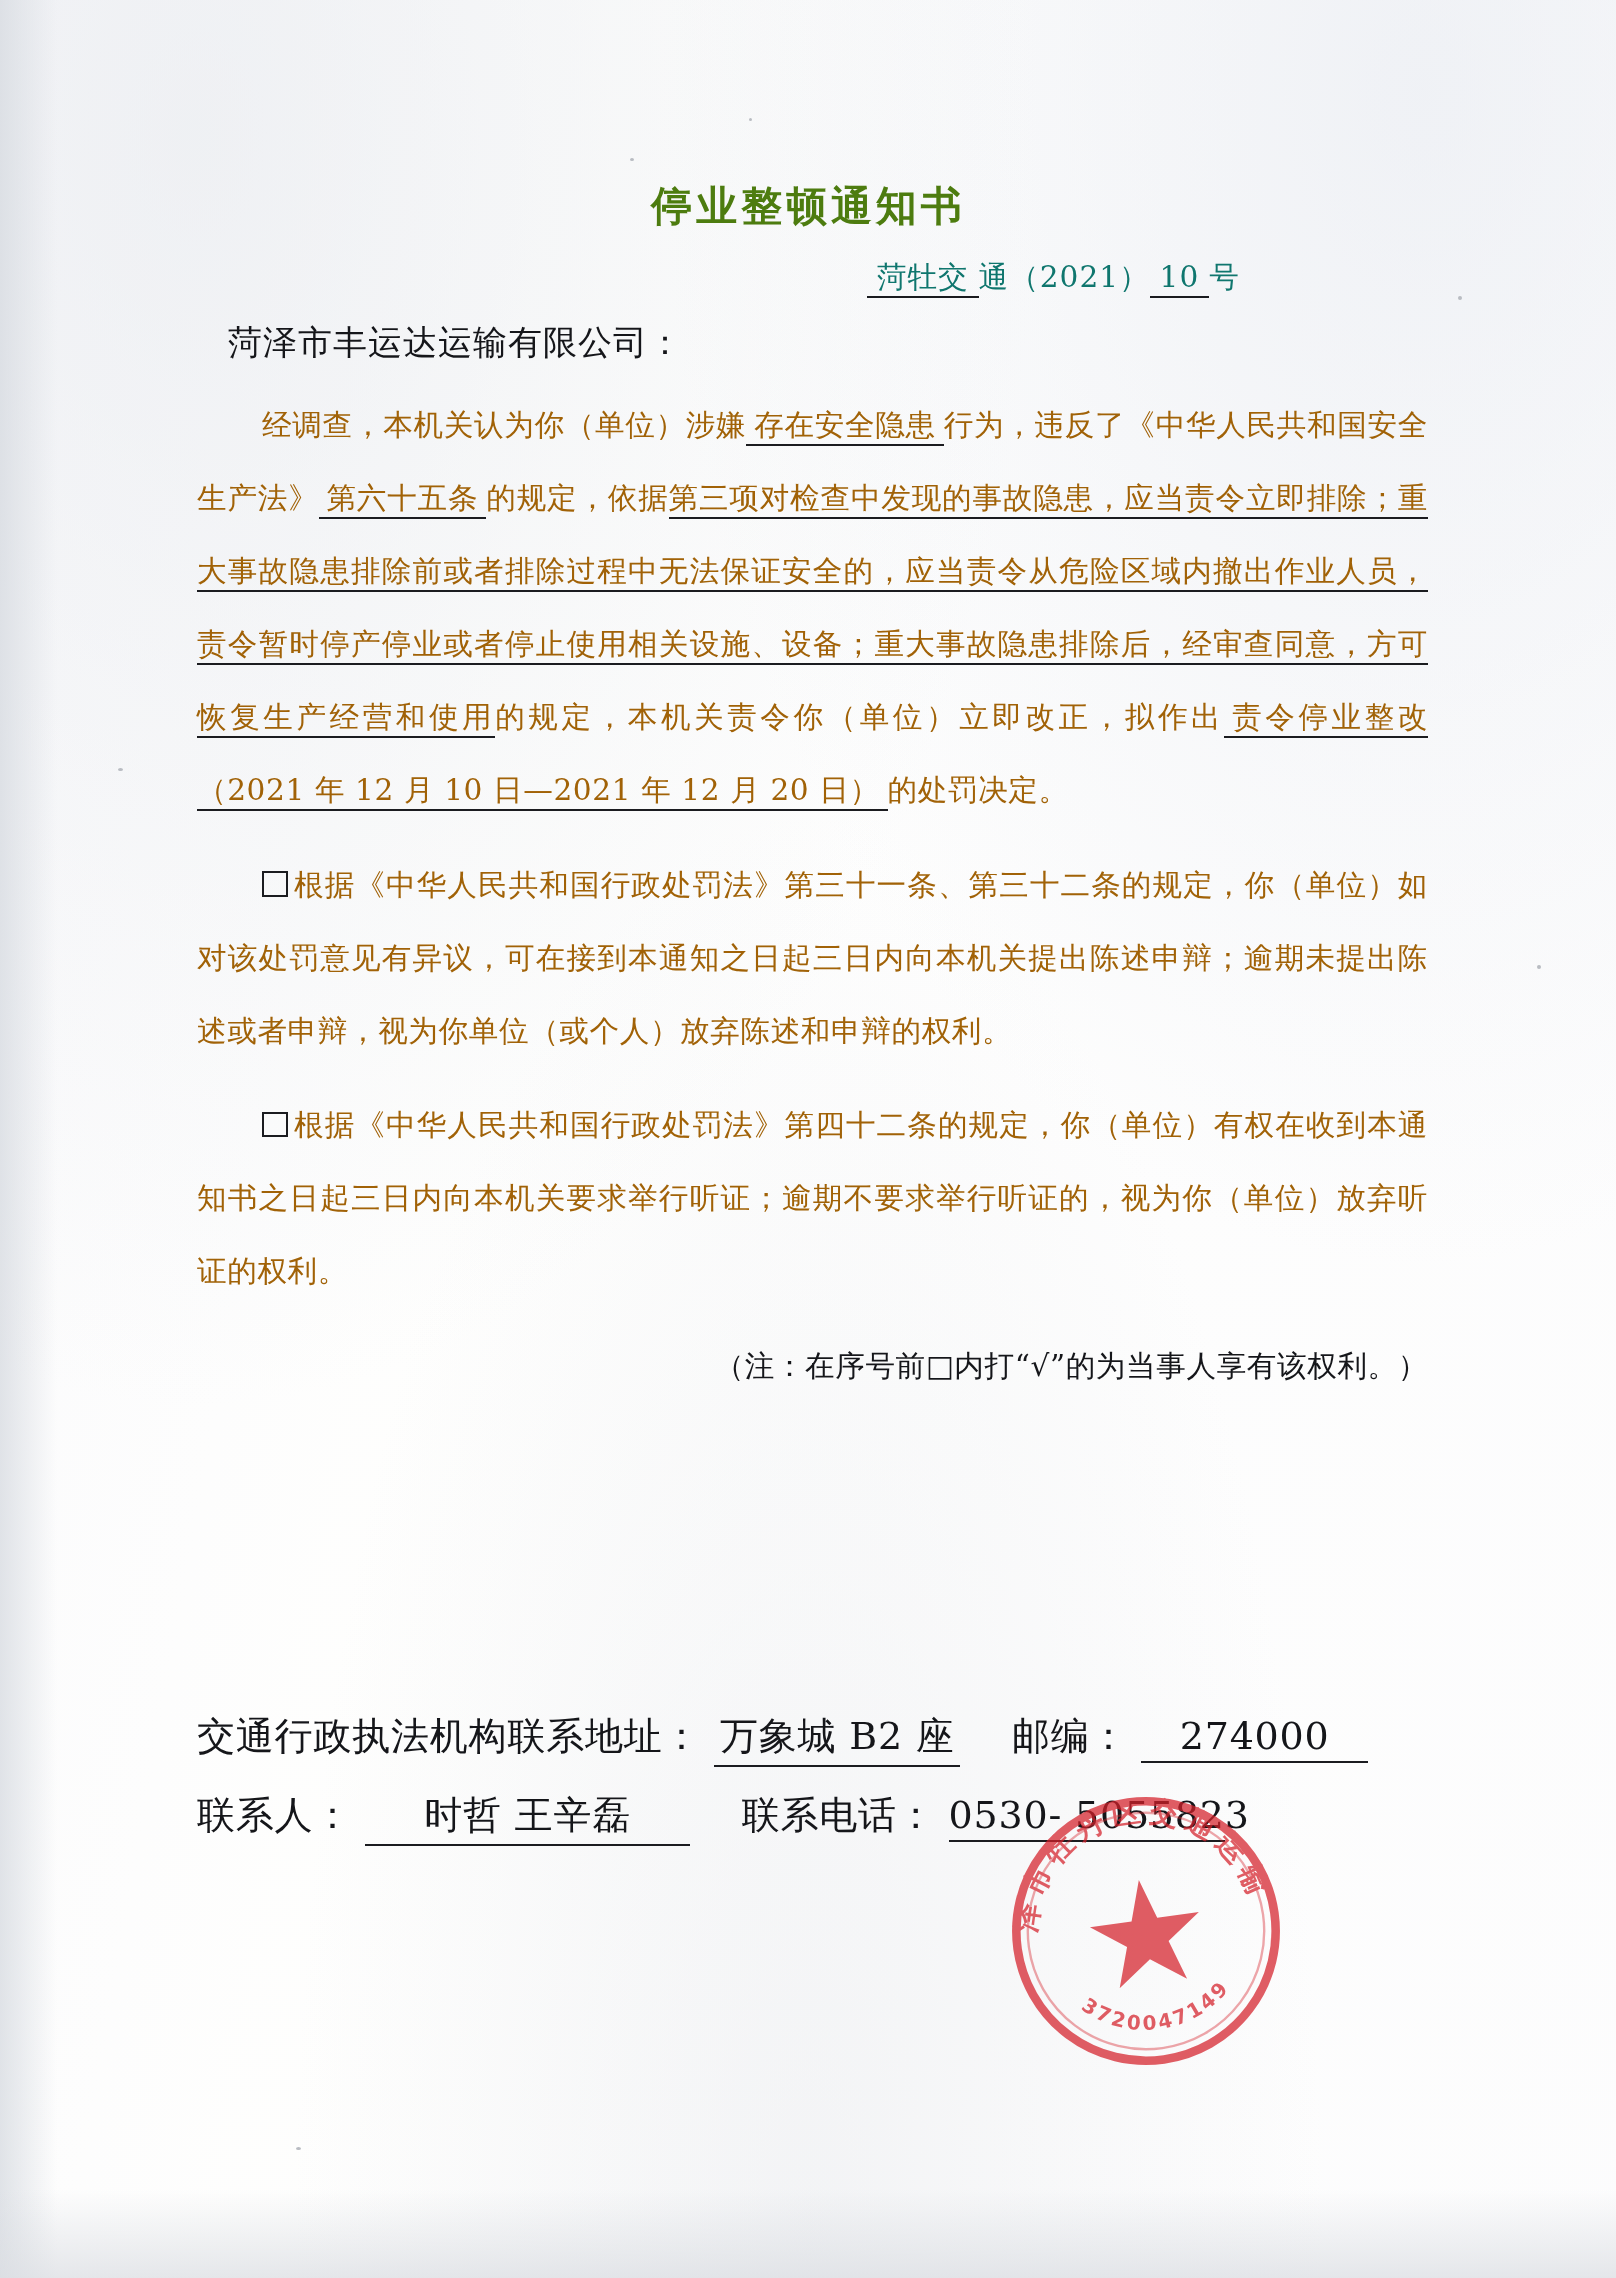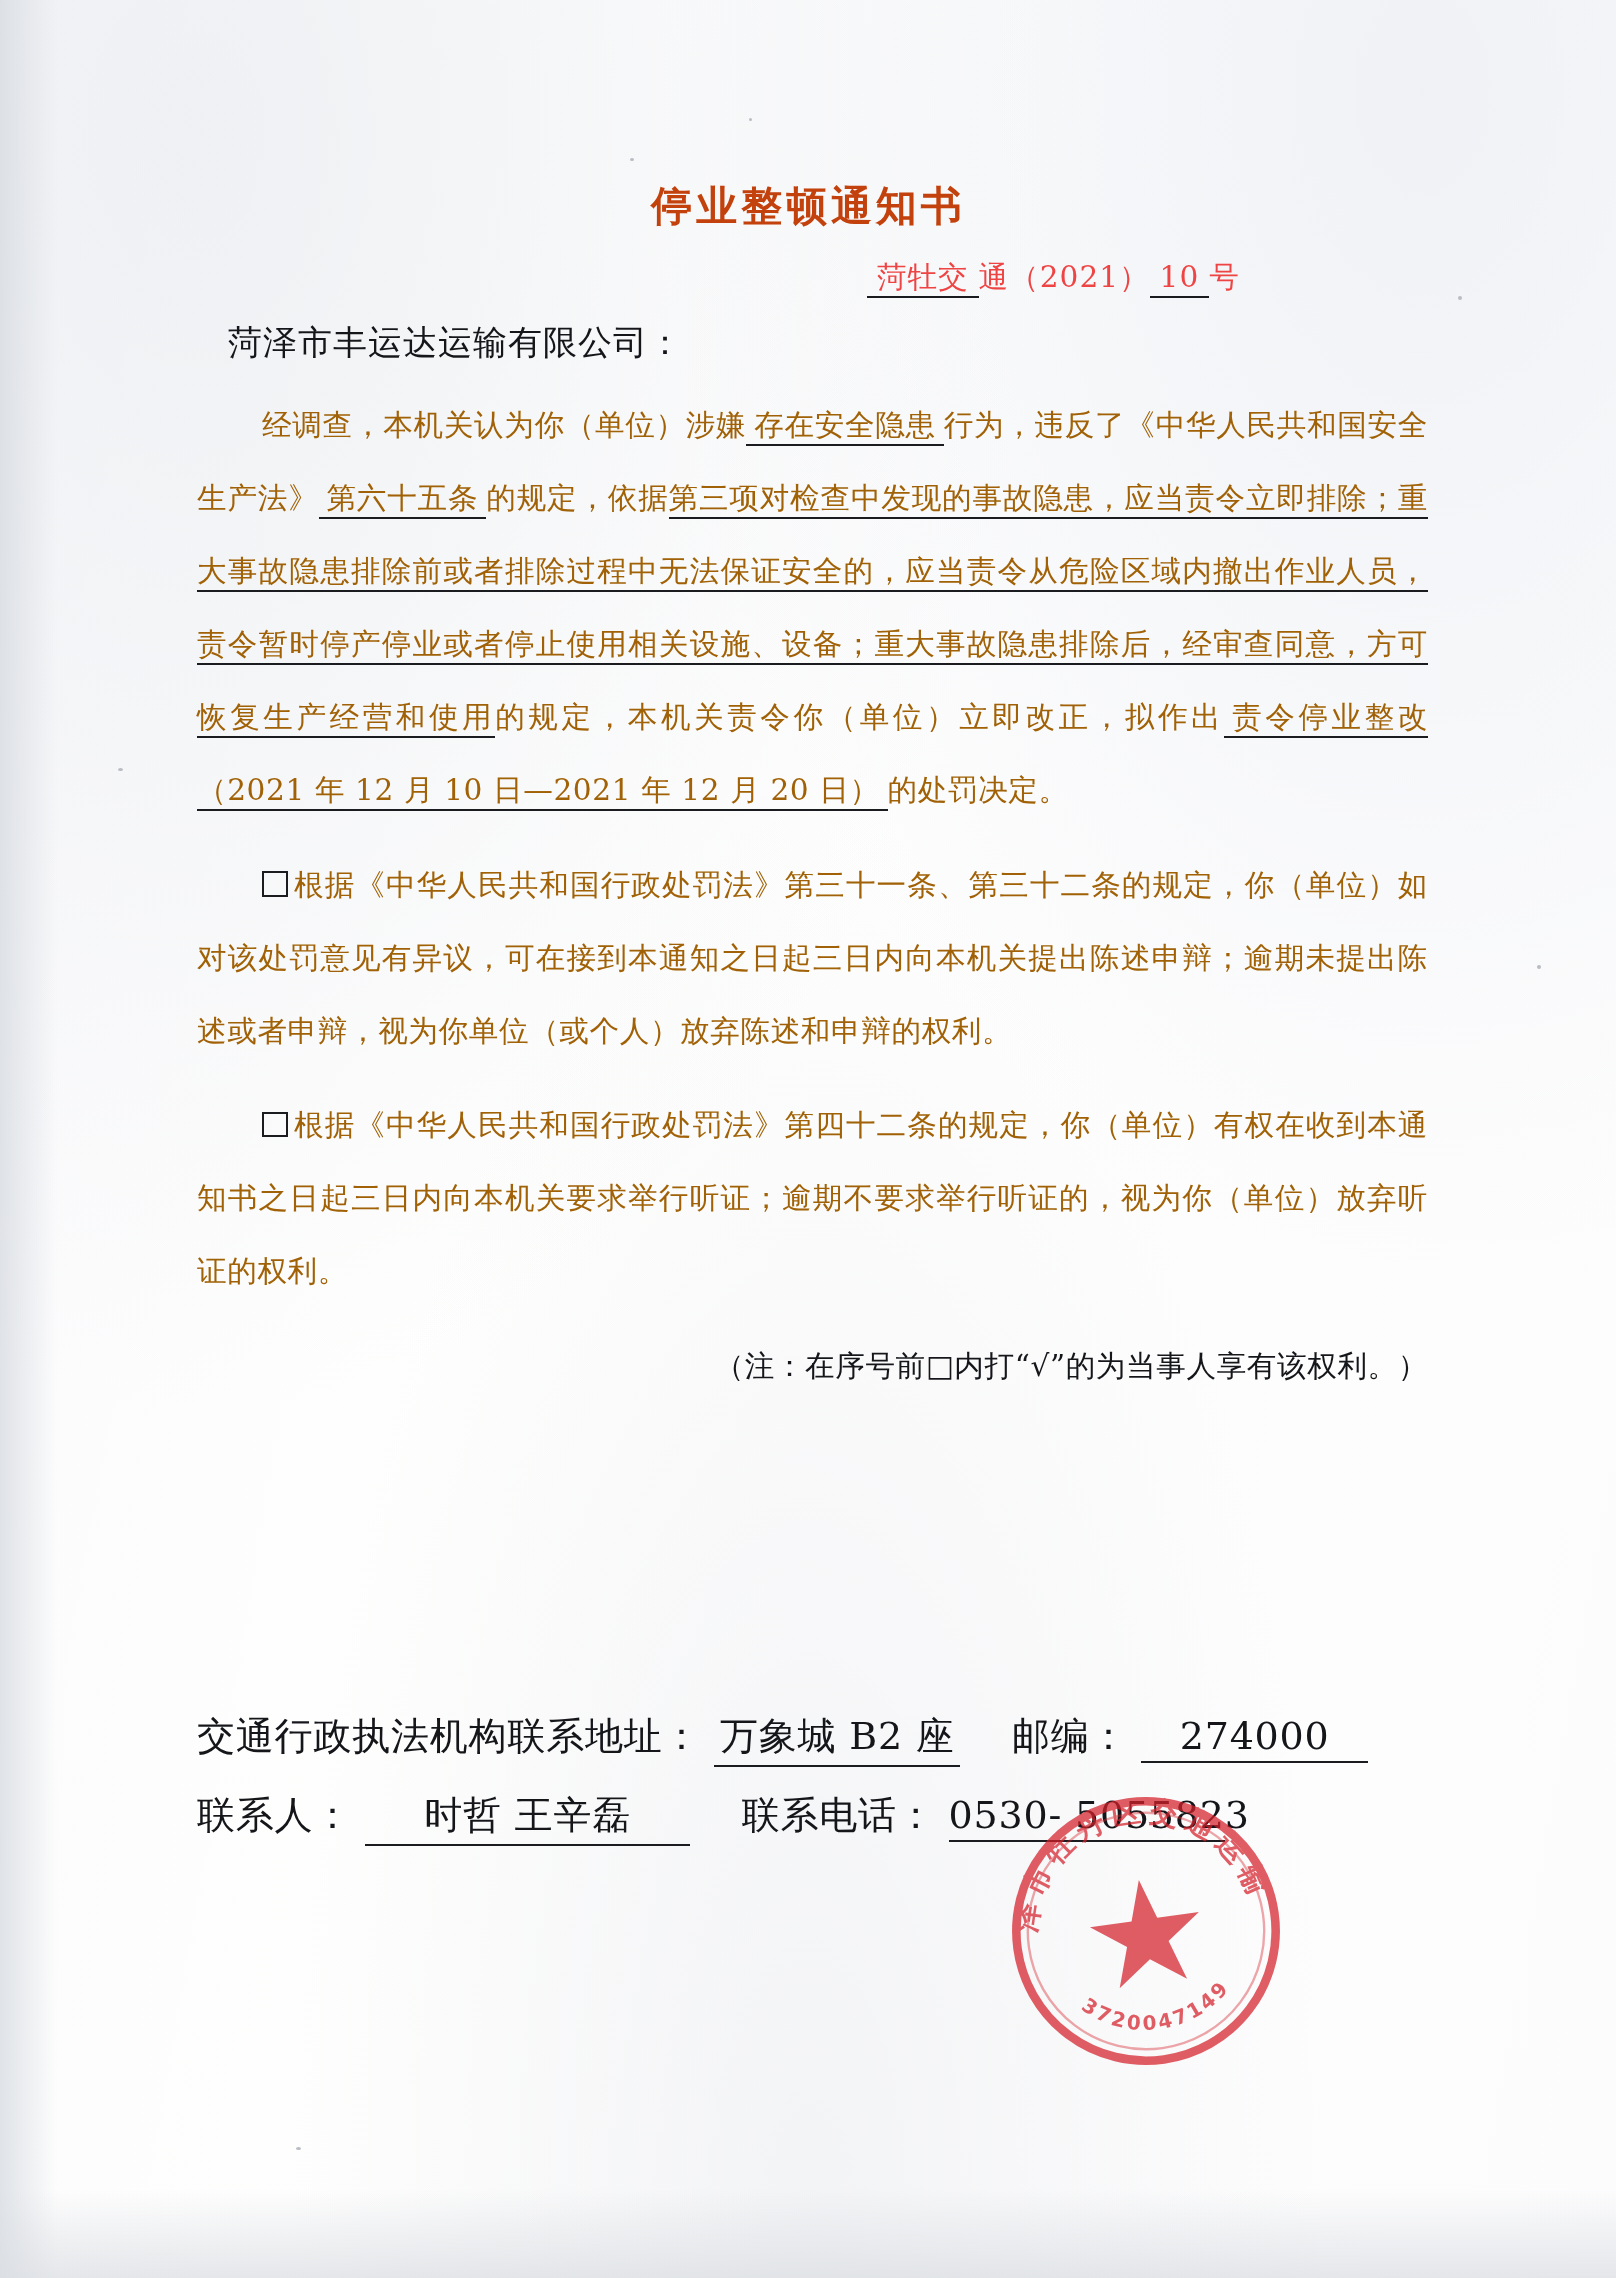--- a/index.html
+++ b/index.html
@@ -56,31 +56,31 @@
   .title {
     position: absolute;
     left: 0;
     top: 179px;
     width: 1617px;
     text-align: center;
     font-family: "DejaVu Sans", sans-serif;
     font-weight: 700;
     font-size: 41px;
     letter-spacing: 3.9px;
-    color: #c2410c;
+    color: #4d7c0f;
   }
 
   
   .docnum {
     position: absolute;
     top: 257px;
     left: 867px;
     font-size: 29.6px;
     letter-spacing: 1px;
-    color: #ef4444;
+    color: #0f766e;
     white-space: nowrap;
   }
   .docnum .u {
     border-bottom: 2px solid #1a1b1f;
     padding: 0 9.9px 2px 9.9px;
   }
 
   
   .recipient {
     position: absolute;

